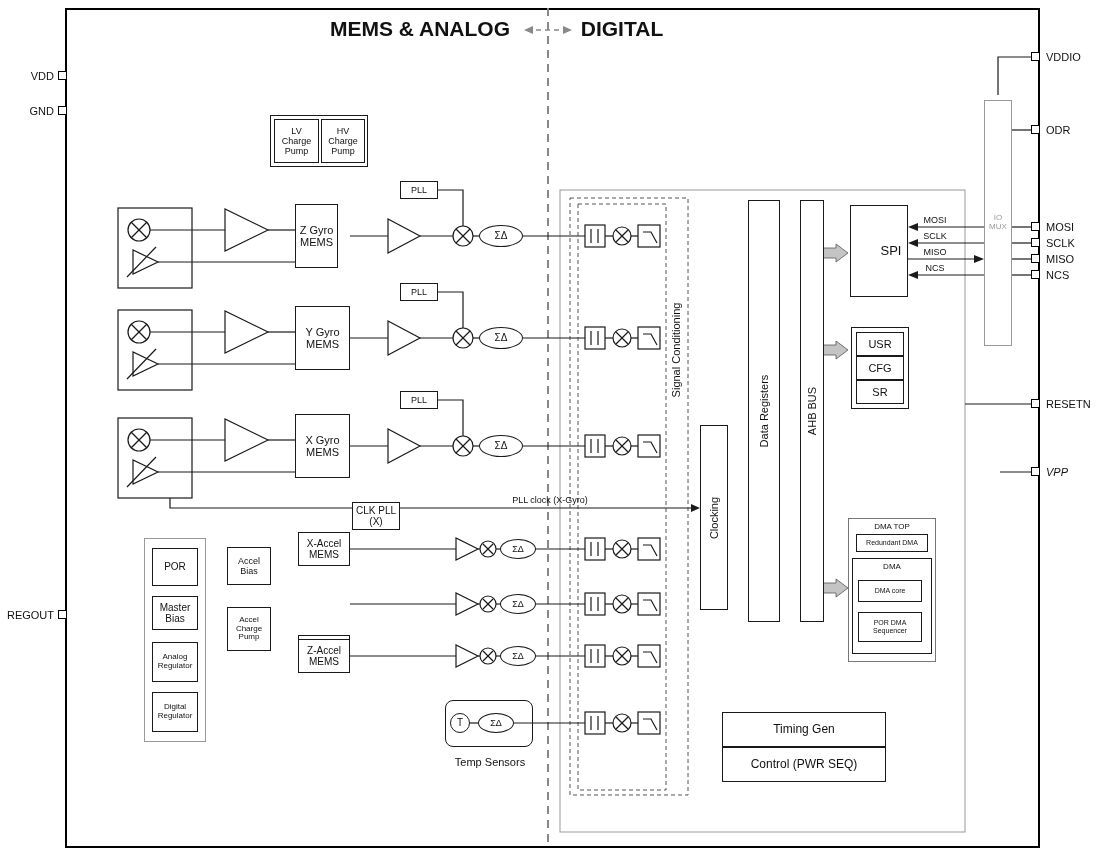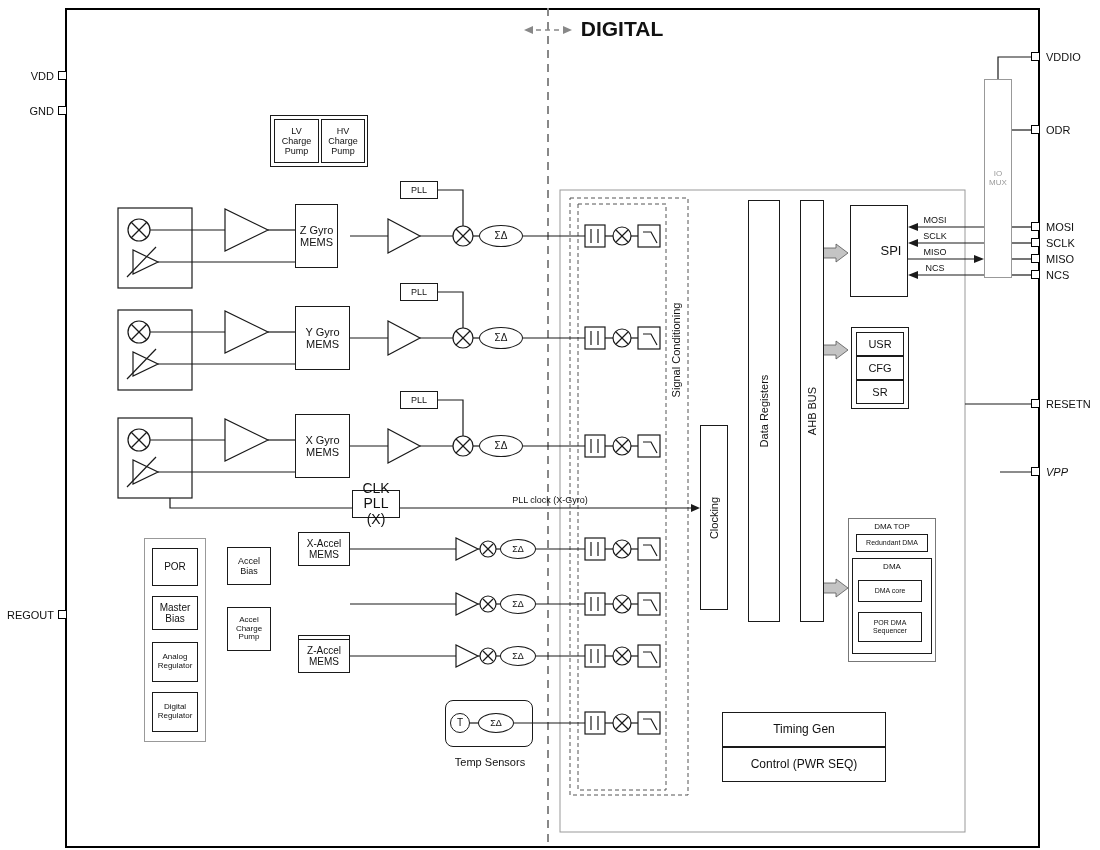--- a/index.html
+++ b/index.html
@@ -262,20 +262,21 @@
       </g>
 
       <g fill="#c4c4c4" stroke="#555" stroke-width="0.8">
         <polygon points="822,248 836,248 836,244 848,253 836,262 836,258 822,258"></polygon>
         <polygon points="822,345 836,345 836,341 848,350 836,359 836,355 822,355"></polygon>
         <polygon points="822,583 836,583 836,579 848,588 836,597 836,593 822,593"></polygon>
       </g>
     </g>
   </svg>
 
+  <div class="title" style="left:300px;top:13px;width:240px;height:32px;">MEMS &amp; ANALOG</div>
   <div class="title" style="left:552px;top:13px;width:140px;height:32px;">DIGITAL</div>
 
   <div class="lbl r" style="left:16px;top:69px;width:38px;height:14px;font-size:11px;">VDD</div>
   <div class="pin" style="left:58px;top:71px;"></div>
   <div class="lbl r" style="left:16px;top:104px;width:38px;height:14px;font-size:11px;">GND</div>
   <div class="pin" style="left:58px;top:106px;"></div>
   <div class="lbl r" style="left:0px;top:608px;width:54px;height:14px;font-size:11px;">REGOUT</div>
   <div class="pin" style="left:58px;top:610px;"></div>
 
   <div class="pin" style="left:1031px;top:52px;"></div>
@@ -307,21 +308,21 @@
   <div class="box" style="left:295px;top:306px;width:55px;height:64px;font-size:11px;">Y Gyro MEMS</div>
   <div class="box" style="left:295px;top:414px;width:55px;height:64px;font-size:11px;">X Gyro MEMS</div>
 
   <div class="box pill" style="left:479px;top:225px;width:44px;height:22px;font-size:10px;">ΣΔ</div>
   <div class="box pill" style="left:479px;top:327px;width:44px;height:22px;font-size:10px;">ΣΔ</div>
   <div class="box pill" style="left:479px;top:435px;width:44px;height:22px;font-size:10px;">ΣΔ</div>
   <div class="box pill" style="left:500px;top:539px;width:36px;height:20px;font-size:9px;">ΣΔ</div>
   <div class="box pill" style="left:500px;top:594px;width:36px;height:20px;font-size:9px;">ΣΔ</div>
   <div class="box pill" style="left:500px;top:646px;width:36px;height:20px;font-size:9px;">ΣΔ</div>
 
-  <div class="box" style="left:352px;top:490px;width:48px;height:28px;font-size:14px;">CLK PLL (X)</div>
+  <div class="box" style="left:352px;top:502px;width:48px;height:28px;font-size:10px;">CLK PLL (X)</div>
   <div class="lbl c" style="left:495px;top:494px;width:110px;height:12px;font-size:9px;">PLL clock (X-Gyro)</div>
 
   <div class="box nobg grayborder" style="left:144px;top:538px;width:62px;height:204px;"></div>
   <div class="box" style="left:152px;top:548px;width:46px;height:38px;font-size:10px;">POR</div>
   <div class="box" style="left:152px;top:596px;width:46px;height:34px;font-size:10px;">Master Bias</div>
   <div class="box" style="left:152px;top:642px;width:46px;height:40px;font-size:8px;">Analog Regulator</div>
   <div class="box" style="left:152px;top:692px;width:46px;height:40px;font-size:8px;">Digital Regulator</div>
 
   <div class="box" style="left:227px;top:547px;width:44px;height:38px;font-size:9px;">Accel Bias</div>
   <div class="box" style="left:227px;top:607px;width:44px;height:44px;font-size:8px;">Accel Charge Pump</div>
@@ -363,15 +364,15 @@
   <div class="lbl c" style="left:850px;top:521px;width:84px;height:10px;font-size:8px;">DMA TOP</div>
   <div class="box" style="left:856px;top:534px;width:72px;height:18px;font-size:7px;">Redundant DMA</div>
   <div class="box nobg" style="left:852px;top:558px;width:80px;height:96px;"></div>
   <div class="lbl c" style="left:854px;top:561px;width:76px;height:10px;font-size:8px;">DMA</div>
   <div class="box" style="left:858px;top:580px;width:64px;height:22px;font-size:7px;">DMA core</div>
   <div class="box" style="left:858px;top:612px;width:64px;height:30px;font-size:7px;">POR DMA Sequencer</div>
 
   <div class="box" style="left:722px;top:712px;width:164px;height:35px;font-size:12px;">Timing Gen</div>
   <div class="box" style="left:722px;top:747px;width:164px;height:35px;font-size:12px;">Control (PWR SEQ)</div>
 
-  <div class="box grayborder graytext" style="left:984px;top:79px;width:28px;height:199px;font-size:8px;text-align:center;">IO MUX</div>
+  <div class="box grayborder graytext" style="left:984px;top:100px;width:28px;height:246px;font-size:8px;text-align:center;">IO MUX</div>
 
 </div>
 
 </body></html>

